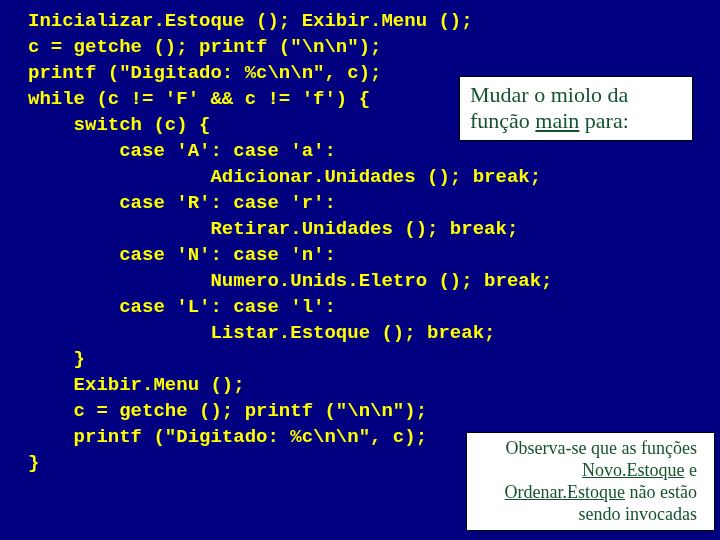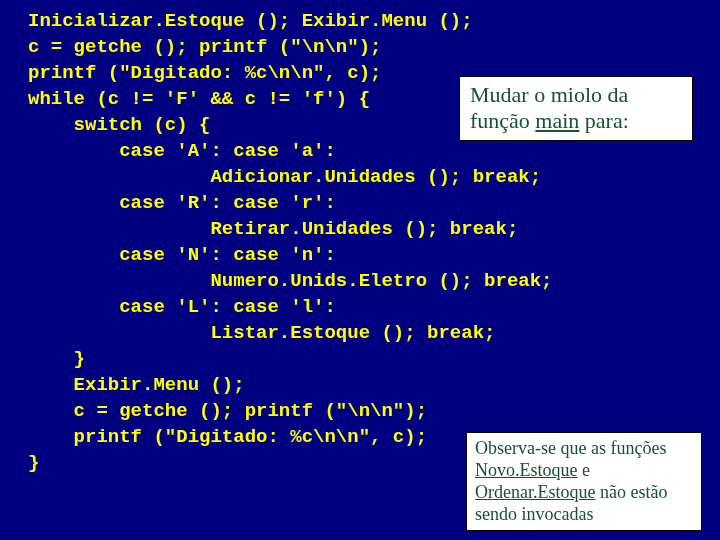--- a/index.html
+++ b/index.html
@@ -41,21 +41,22 @@
     top: 76px;
     left: 459px;
     width: 212px;
   }
   .callout2 {
     top: 432px;
     left: 466px;
     width: 222px;
     font-size: 18px;
     line-height: 22px;
-    padding: 4px 4px 5px 8px;
+    padding: 4px 17px 5px 8px;
+    text-align: right;
   }
   .u { text-decoration: underline; }
 </style>
 </head>
 <body>
 
 <div class="slide">
 
   <div class="code"><span>Inicializar.Estoque (); Exibir.Menu ();</span>
 <span>c = getche (); printf ("\n\n");</span>

